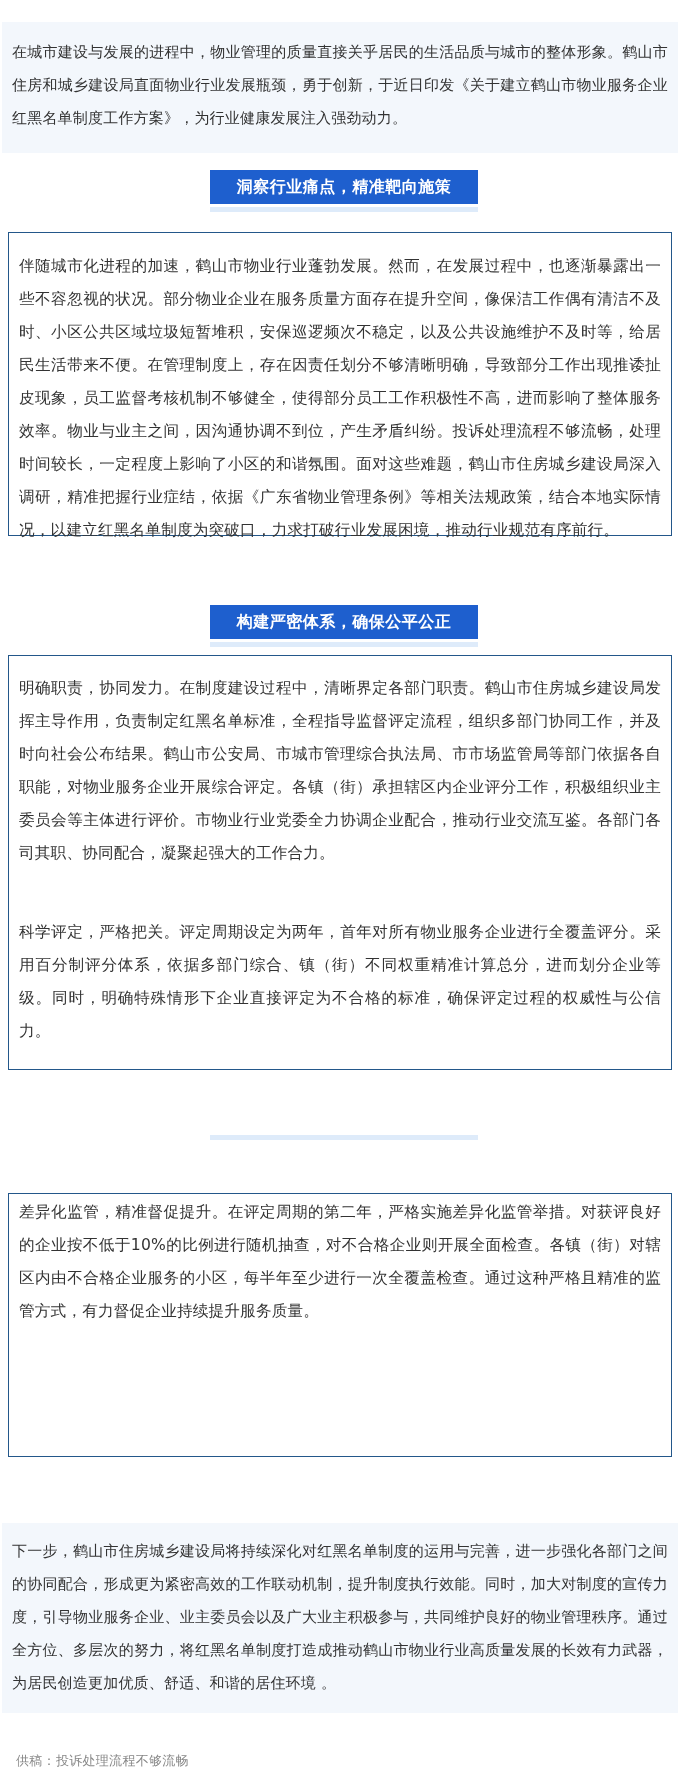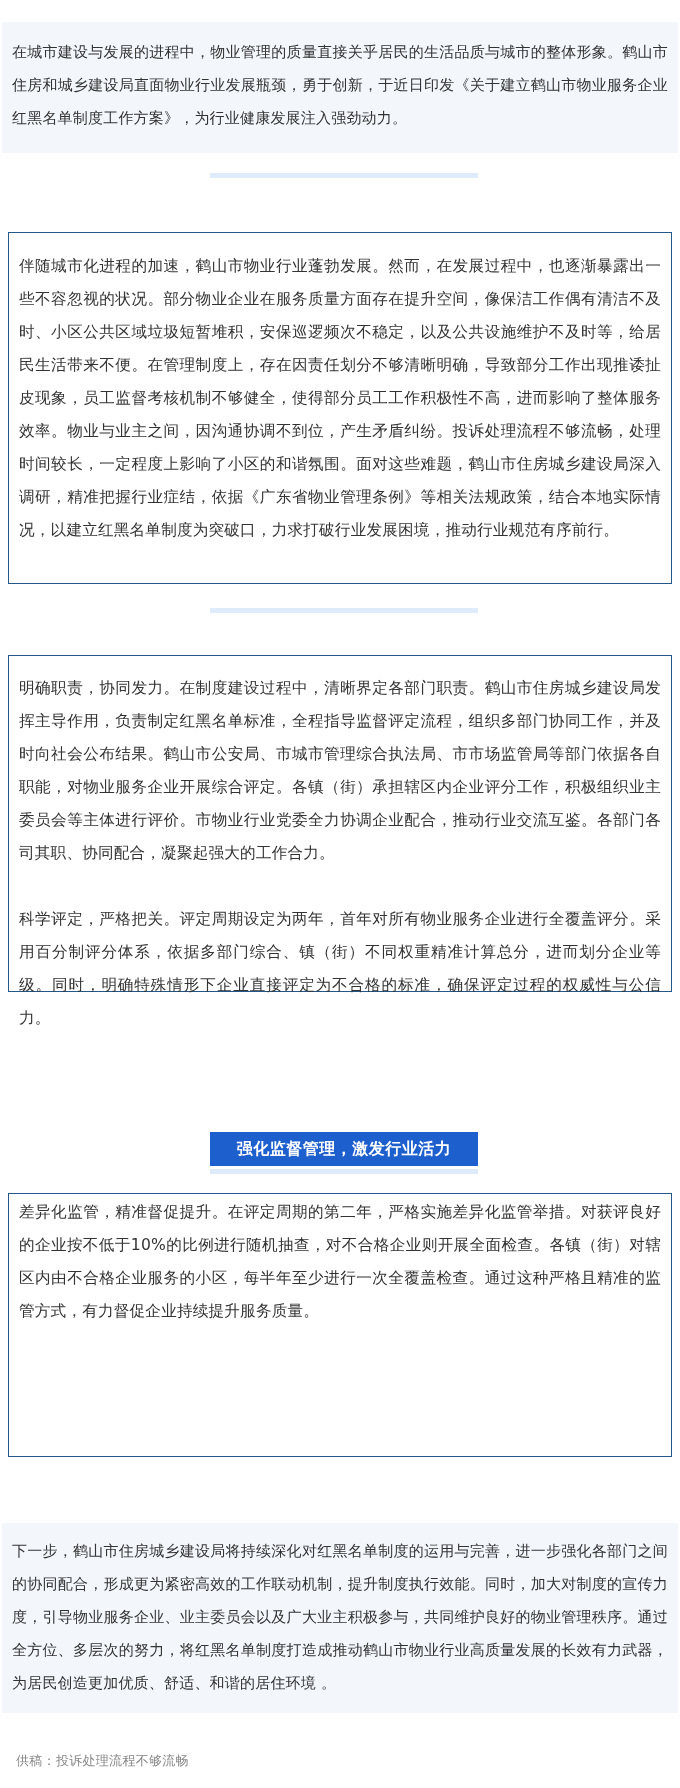--- a/index.html
+++ b/index.html
@@ -52,24 +52,24 @@
       left: 8px;
       width: 664px;
       border: 1.5px solid #23578a;
       padding: 0 10px;
       font-size: 15.6px;
       line-height: 33px;
       letter-spacing: 0.2px;
       text-align: justify;
     }
     .bordered-box p { margin: 0; }
-    .bordered-box p + p { margin-top: 33px; }
+    .bordered-box p + p { margin-top: 46px; }
 
-    #box1 { top: 232px; height: 352px; padding-top: 17px; }
-    #box2 { top: 655px; height: 337px; padding-top: 16px; }
+    #box1 { top: 232px; height: 304px; padding-top: 17px; }
+    #box2 { top: 655px; height: 415px; padding-top: 16px; }
     #box3 { top: 1193px; height: 264px; padding-top: 2px; }
 
     #heading1 { top: 170px; }
     #heading2 { top: 605px; }
     #heading3 { top: 1132px; }
 
     .credit {
       position: absolute;
       left: 16px;
       top: 1752px;
@@ -81,38 +81,39 @@
 </head>
 <body>
 
 <div class="page">
 
   <div class="intro-box">
     <p>在城市建设与发展的进程中，物业管理的质量直接关乎居民的生活品质与城市的整体形象。鹤山市住房和城乡建设局直面物业行业发展瓶颈，勇于创新，于近日印发《关于建立鹤山市物业服务企业红黑名单制度工作方案》，为行业健康发展注入强劲动力。</p>
   </div>
 
   <div class="section-heading" id="heading1">
+    <div class="heading-bar">洞察行业痛点，精准靶向施策</div>
     <div class="heading-underline"></div>
   </div>
 
   <div class="bordered-box" id="box1">
     <p>伴随城市化进程的加速，鹤山市物业行业蓬勃发展。然而，在发展过程中，也逐渐暴露出一些不容忽视的状况。部分物业企业在服务质量方面存在提升空间，像保洁工作偶有清洁不及时、小区公共区域垃圾短暂堆积，安保巡逻频次不稳定，以及公共设施维护不及时等，给居民生活带来不便。在管理制度上，存在因责任划分不够清晰明确，导致部分工作出现推诿扯皮现象，员工监督考核机制不够健全，使得部分员工工作积极性不高，进而影响了整体服务效率。物业与业主之间，因沟通协调不到位，产生矛盾纠纷。投诉处理流程不够流畅，处理时间较长，一定程度上影响了小区的和谐氛围。面对这些难题，鹤山市住房城乡建设局深入调研，精准把握行业症结，依据《广东省物业管理条例》等相关法规政策，结合本地实际情况，以建立红黑名单制度为突破口，力求打破行业发展困境，推动行业规范有序前行。</p>
   </div>
 
   <div class="section-heading" id="heading2">
+    <div class="heading-bar">构建严密体系，确保公平公正</div>
     <div class="heading-underline"></div>
   </div>
 
   <div class="bordered-box" id="box2">
     <p>明确职责，协同发力。在制度建设过程中，清晰界定各部门职责。鹤山市住房城乡建设局发挥主导作用，负责制定红黑名单标准，全程指导监督评定流程，组织多部门协同工作，并及时向社会公布结果。鹤山市公安局、市城市管理综合执法局、市市场监管局等部门依据各自职能，对物业服务企业开展综合评定。各镇（街）承担辖区内企业评分工作，积极组织业主委员会等主体进行评价。市物业行业党委全力协调企业配合，推动行业交流互鉴。各部门各司其职、协同配合，凝聚起强大的工作合力。</p>
     <p>科学评定，严格把关。评定周期设定为两年，首年对所有物业服务企业进行全覆盖评分。采用百分制评分体系，依据多部门综合、镇（街）不同权重精准计算总分，进而划分企业等级。同时，明确特殊情形下企业直接评定为不合格的标准，确保评定过程的权威性与公信力。</p>
   </div>
 
   <div class="section-heading" id="heading3">
-    <div class="heading-bar">强化监督管理，激发行业活力</div>
     <div class="heading-underline"></div>
   </div>
 
   <div class="bordered-box" id="box3">
     <p>差异化监管，精准督促提升。在评定周期的第二年，严格实施差异化监管举措。对获评良好的企业按不低于10%的比例进行随机抽查，对不合格企业则开展全面检查。各镇（街）对辖区内由不合格企业服务的小区，每半年至少进行一次全覆盖检查。通过这种严格且精准的监管方式，有力督促企业持续提升服务质量。</p>
   </div>
 
   <div class="outro-box">
     <p>下一步，鹤山市住房城乡建设局将持续深化对红黑名单制度的运用与完善，进一步强化各部门之间的协同配合，形成更为紧密高效的工作联动机制，提升制度执行效能。同时，加大对制度的宣传力度，引导物业服务企业、业主委员会以及广大业主积极参与，共同维护良好的物业管理秩序。通过全方位、多层次的努力，将红黑名单制度打造成推动鹤山市物业行业高质量发展的长效有力武器，为居民创造更加优质、舒适、和谐的居住环境 。</p>
   </div>

